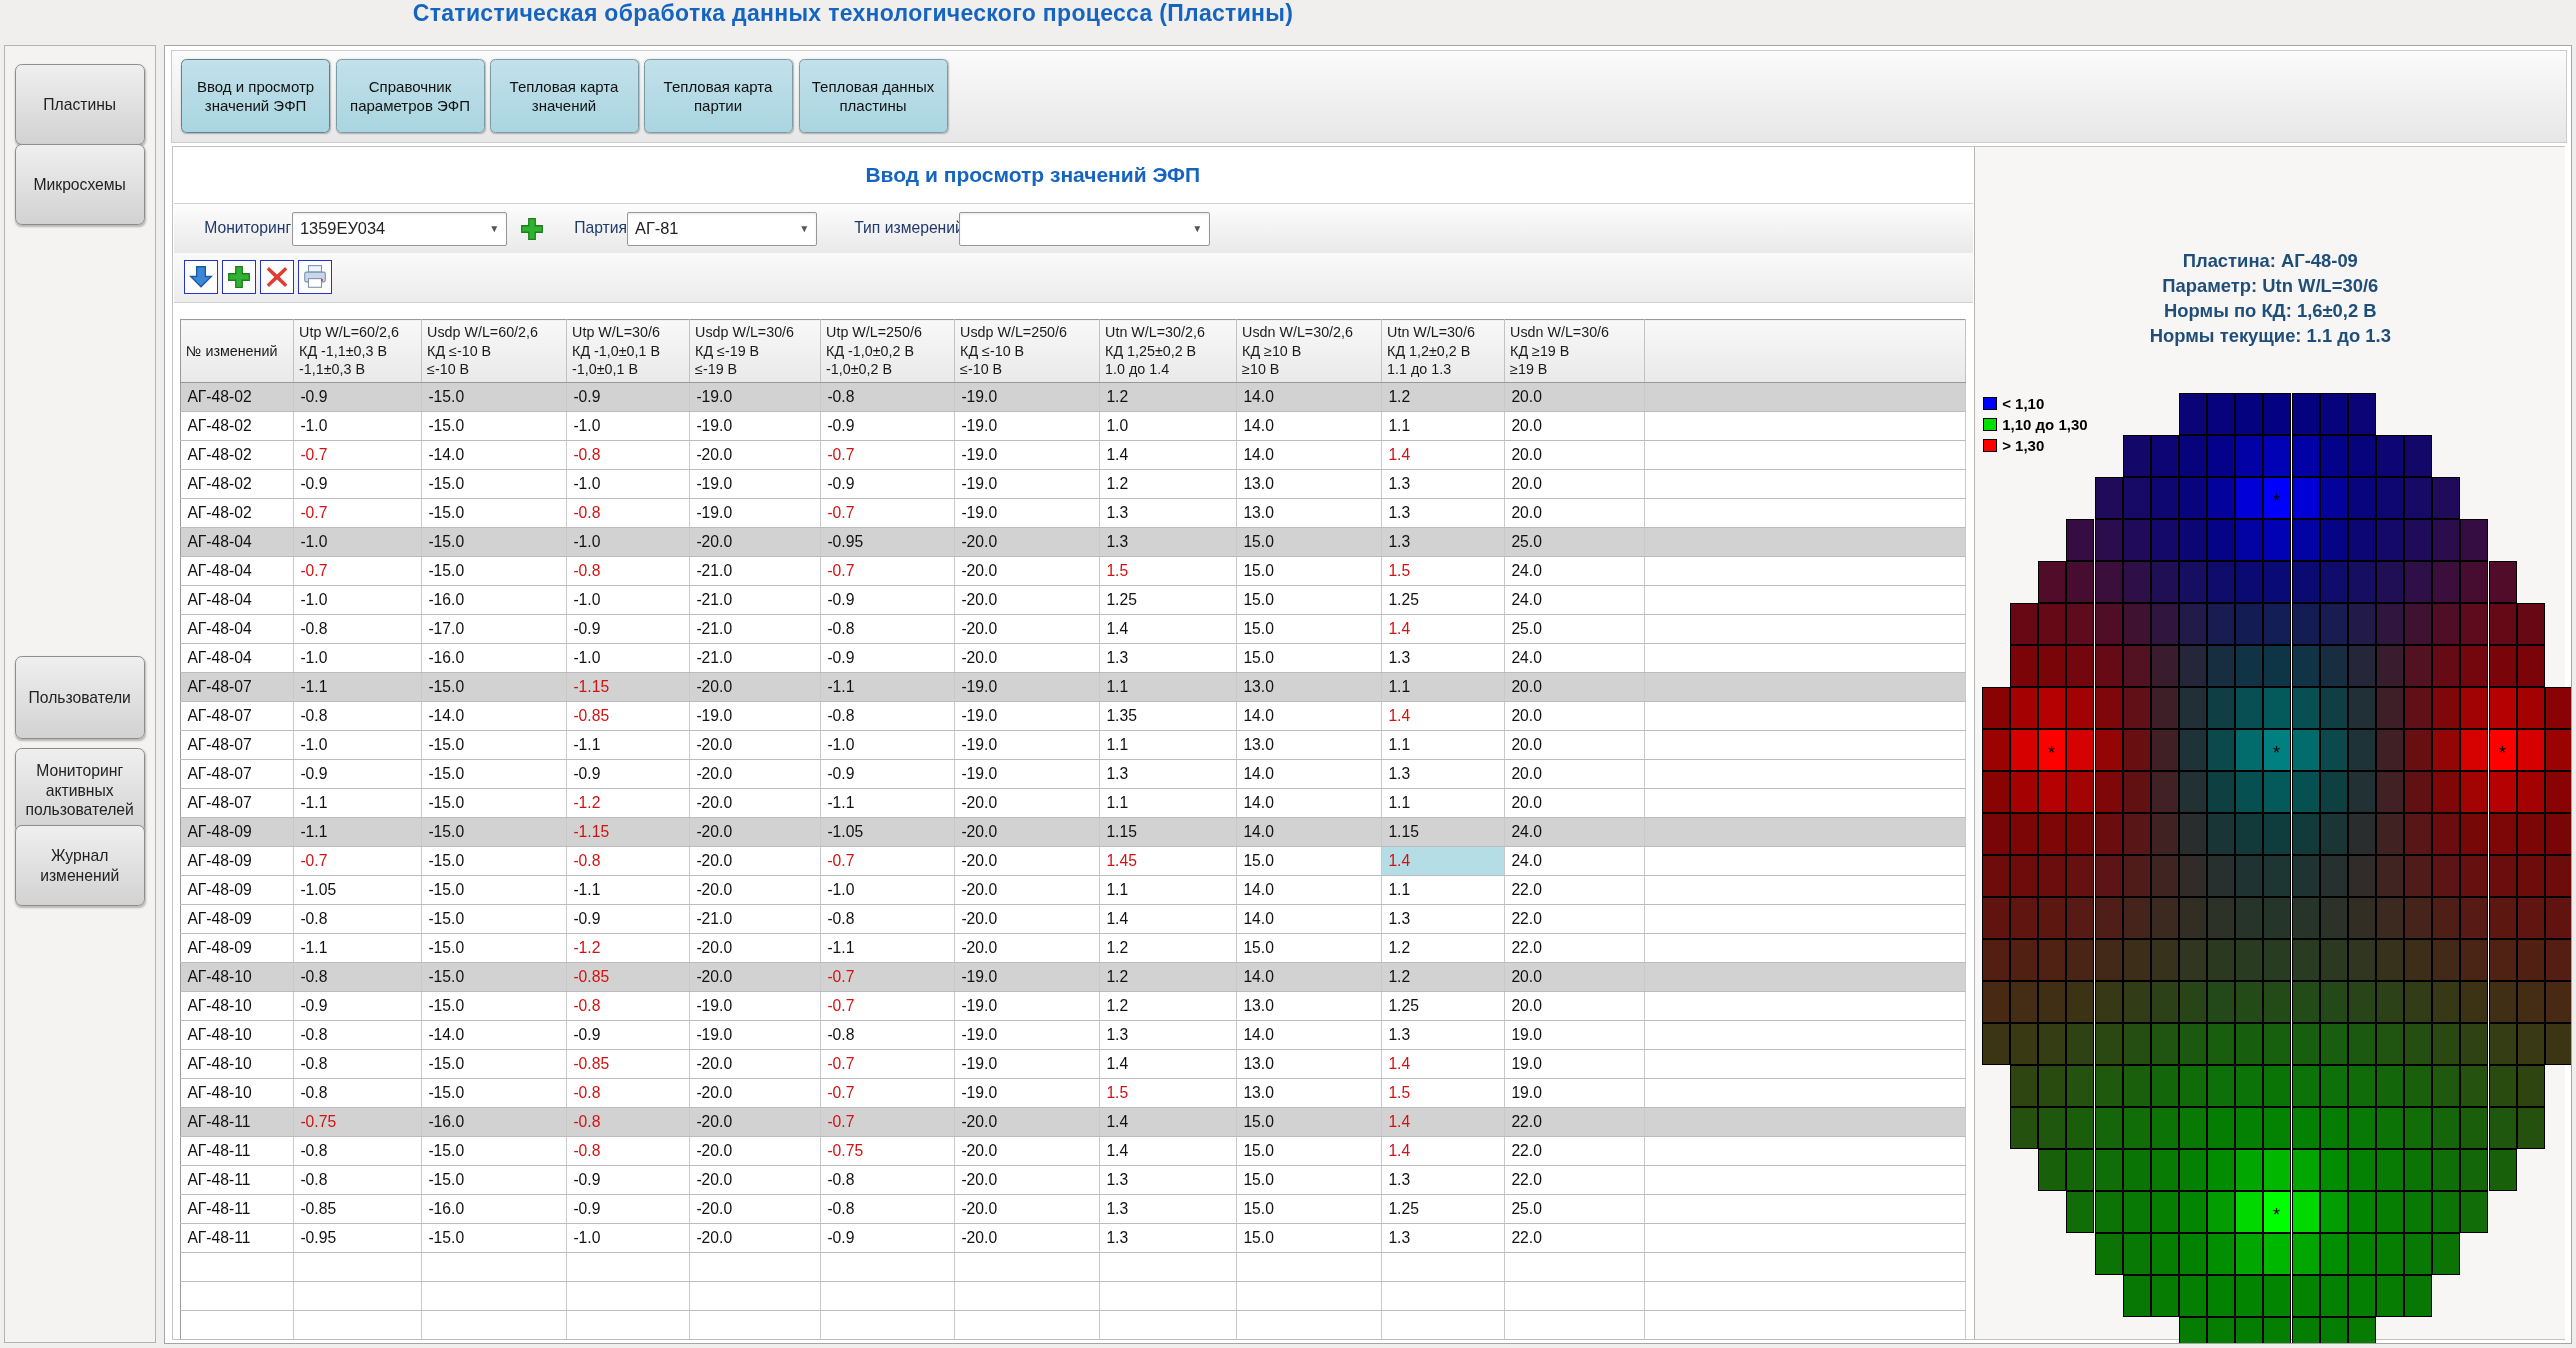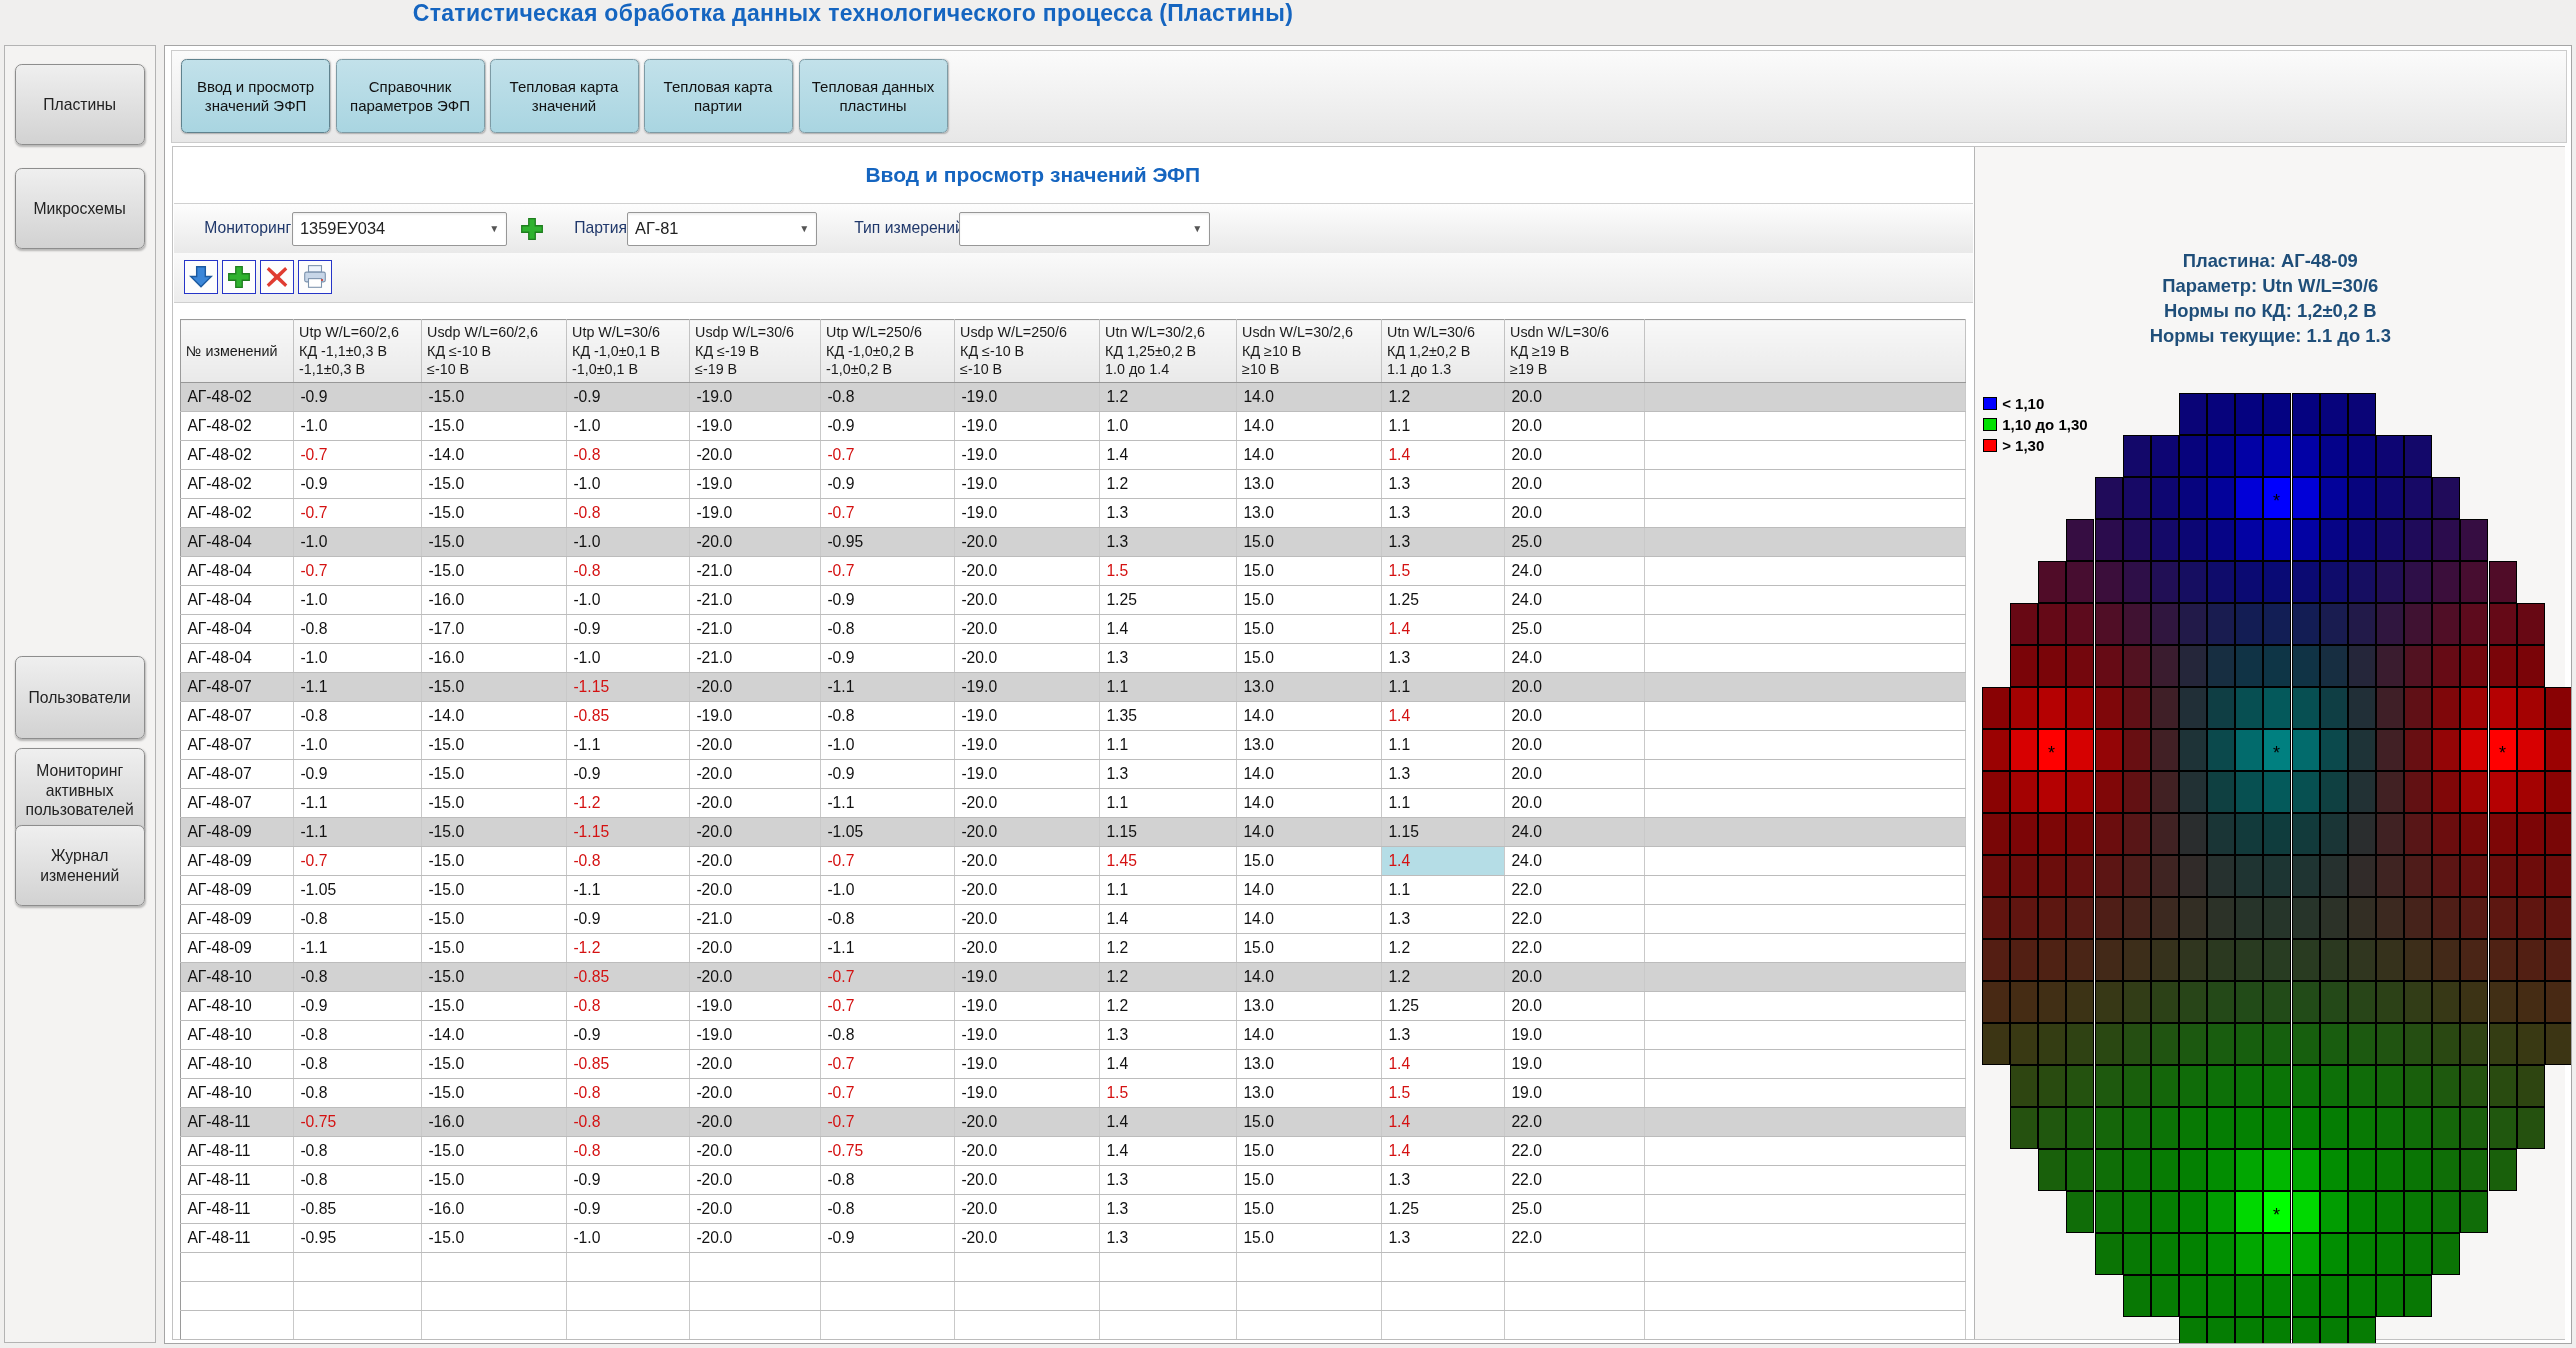--- a/index.html
+++ b/index.html
@@ -12,21 +12,21 @@
     font-size:23px;font-weight:bold;color:#1565c0;letter-spacing:0.3px;}
 
   
   #sidebar{position:absolute;left:4.1px;top:45px;width:152px;height:1298px;
     background:#f4f3f2;border:0.7px solid #b3b3b3;box-sizing:border-box;}
   .side-btn{position:absolute;left:9.6px;width:130px;box-sizing:border-box;
     background:linear-gradient(#efefef,#d2d2d2);border:0.7px solid #8d8d8d;border-radius:6.8px;
     box-shadow:0.7px 1.4px 2px rgba(0,0,0,.25);display:flex;align-items:center;justify-content:center;
     font-size:15.7px;color:#222;text-align:center;padding:4.1px;cursor:default;line-height:1.25;}
   #btn-plates{top:18px;height:81px;}
-  #btn-chips{top:122px;height:81px;}
+  #btn-chips{top:98px;height:81px;}
   #btn-users{top:610px;height:83px;}
   #btn-monitor{top:702px;height:85px;}
   #btn-journal{top:779px;height:81px;}
 
   
   #main{position:absolute;left:164px;top:45px;width:2408px;height:1299px;
     background:#fff;border:0.7px solid #a5a5a5;box-sizing:border-box;overflow:hidden;}
 
   #tabstrip{position:absolute;left:5.5px;top:4.1px;width:2396px;height:93px;
     background:linear-gradient(#fbfbfb,#e7e7e7);border:0.7px solid #cccccc;box-sizing:border-box;}
@@ -686,21 +686,21 @@
               <td></td>
               <td></td>
             </tr>
           </tbody>
       </table>
 
       <div id="rightpanel">
         <div class="wafer-info">
           <div>Пластина: АГ-48-09</div>
           <div>Параметр: Utn W/L=30/6</div>
-          <div>Нормы по КД:  1,2±0,2 В</div>
+          <div>Нормы по КД:  1,6±0,2 В</div>
           <div>Нормы текущие: 1.1 до 1.3</div>
         </div>
         <div id="legend">
             <div class="legend-item">
        <span class="legend-swatch" style="background:#0000ff"></span>
        <span class="legend-label">&lt; 1,10</span>
      </div>
             <div class="legend-item">
        <span class="legend-swatch" style="background:#00e000"></span>
        <span class="legend-label">1,10 до 1,30</span>

